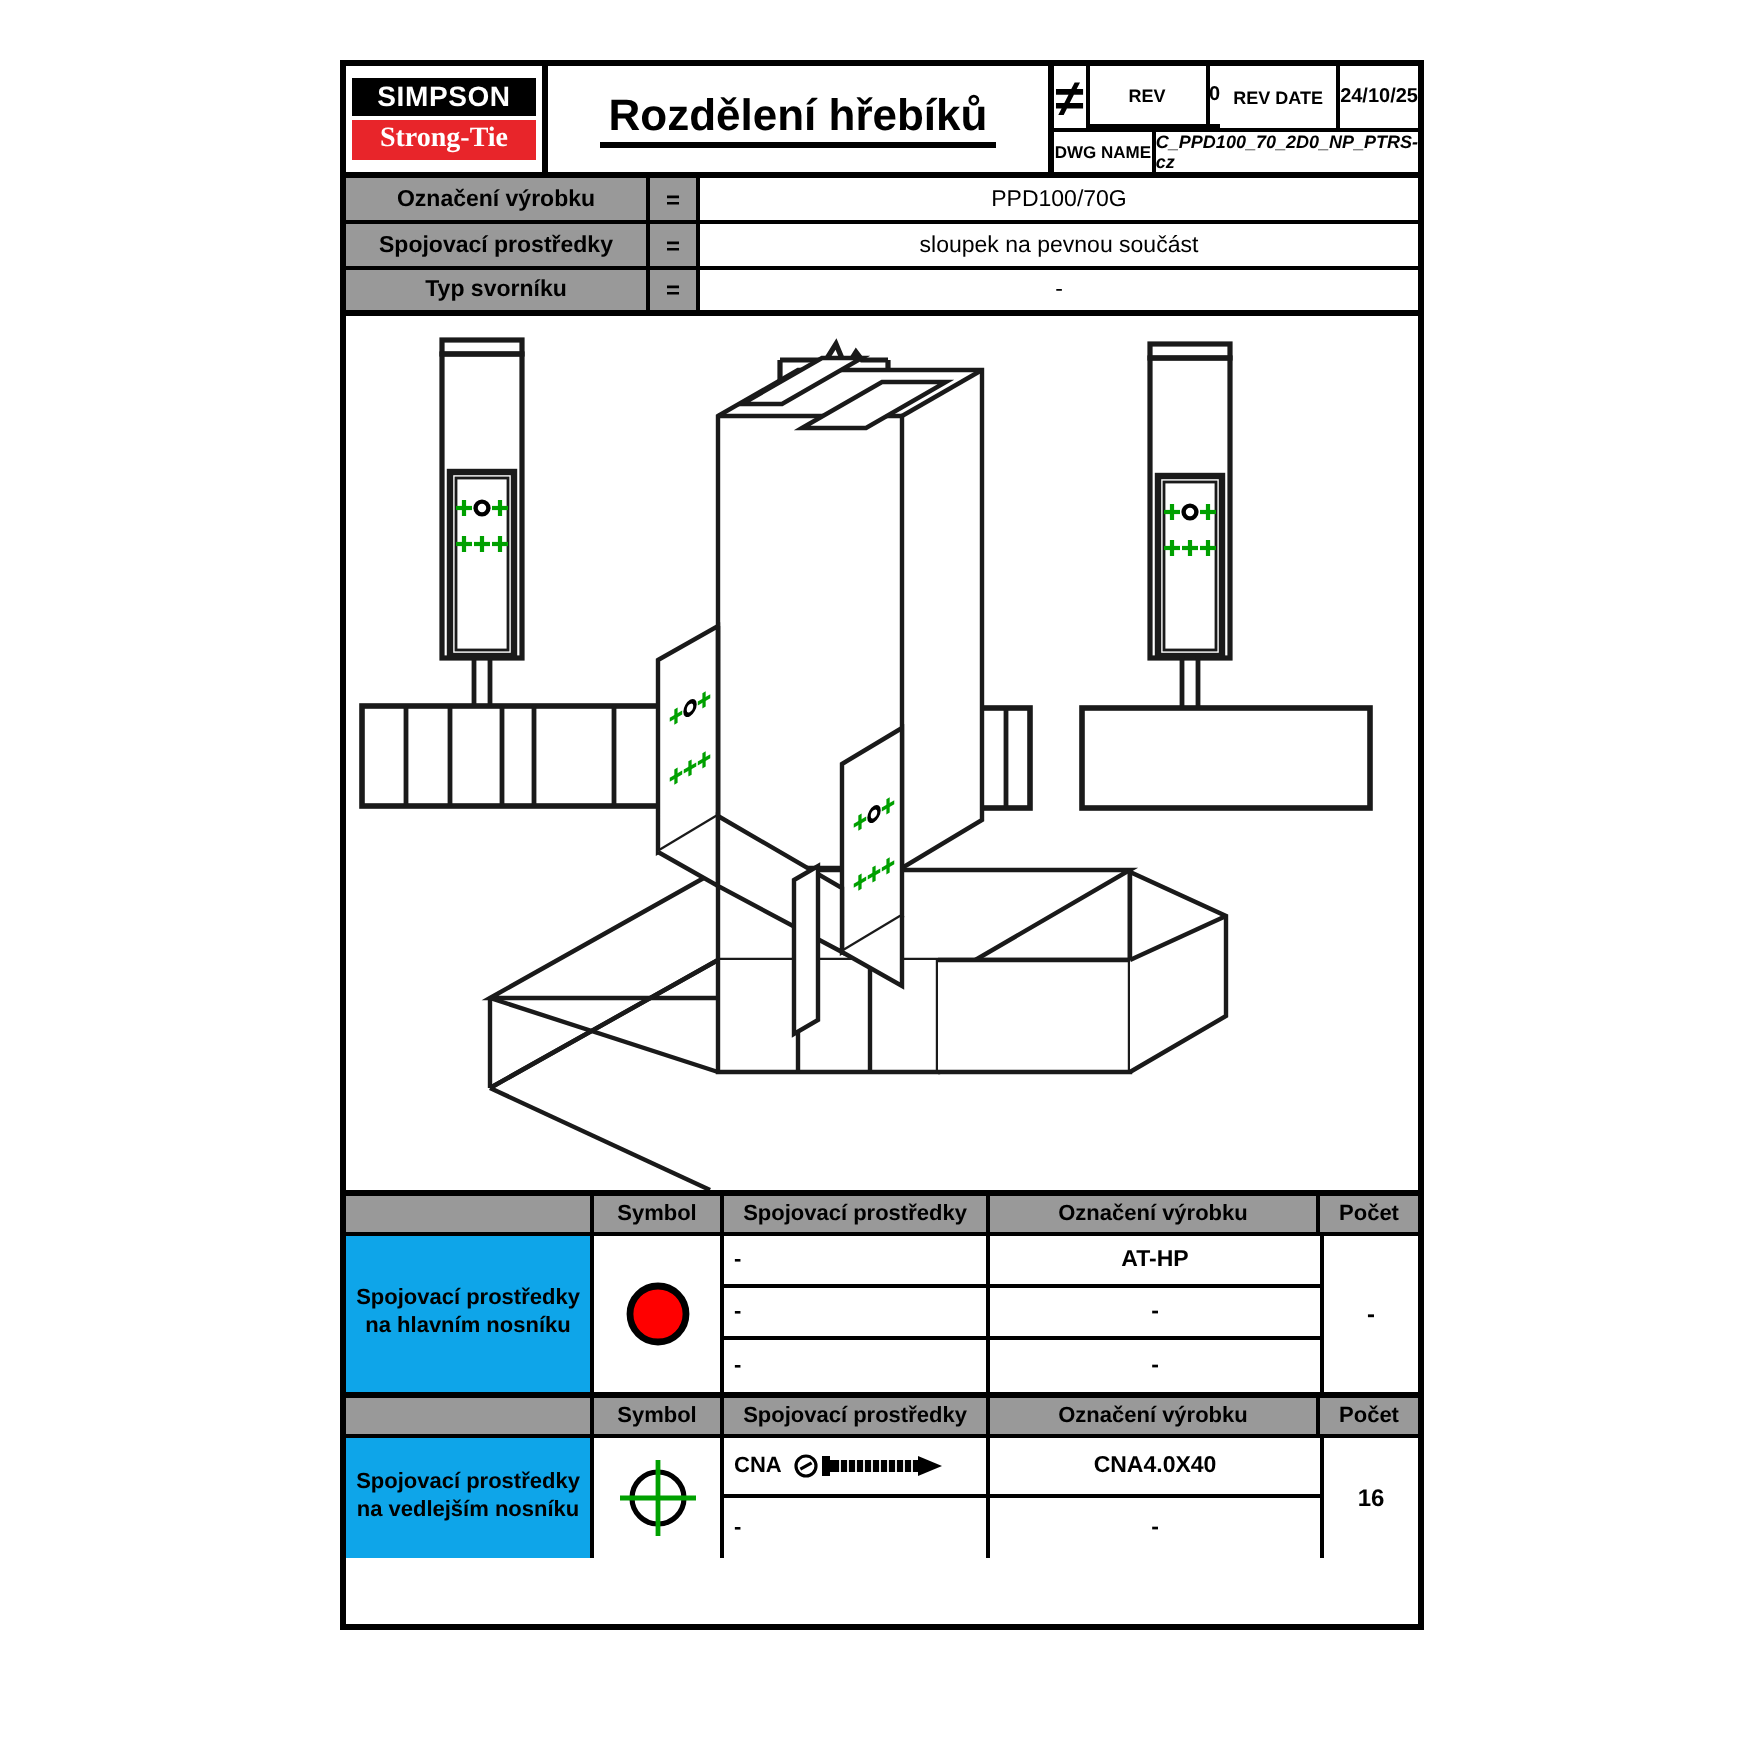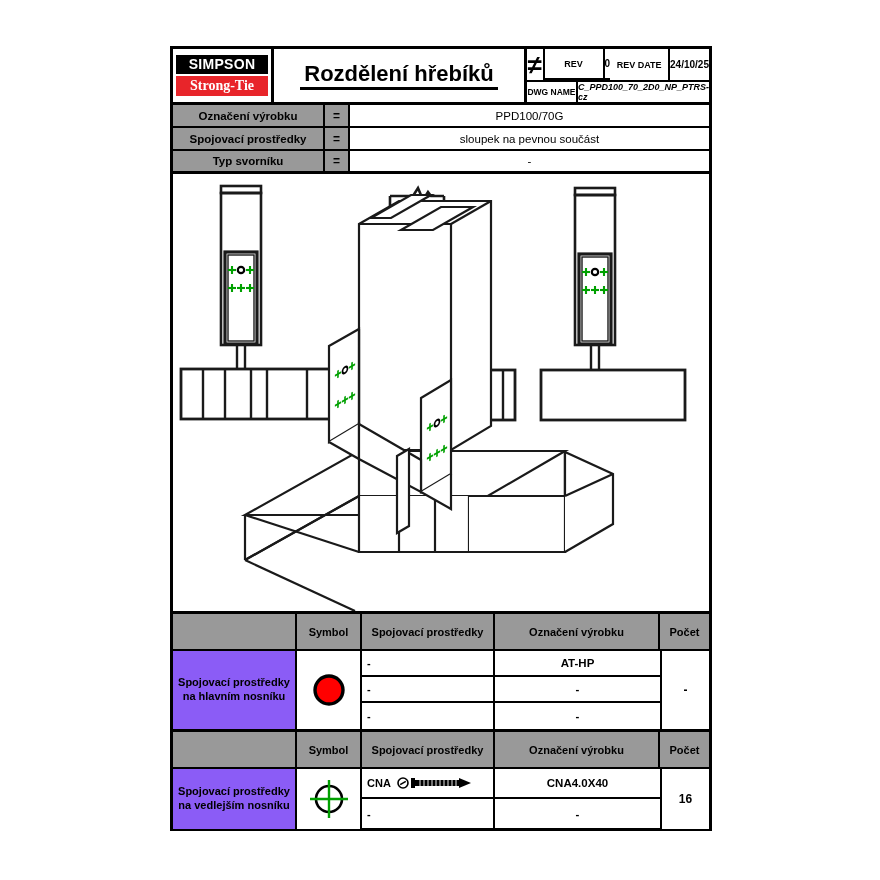--- a/index.html
+++ b/index.html
@@ -13,21 +13,21 @@
     width: 880px;
     height: 880px;
     background: #ffffff;
     overflow: hidden;
   }
 
   
   #frame {
     position: absolute;
     left: 170px;
-    top: 46px;
+    top: 30px;
     width: 542px;
     height: 785px;
     border: 3px solid #000;
     box-sizing: border-box;
     background: #fff;
   }
 
   
   .titleblock {
     display: flex;
@@ -203,21 +203,21 @@
     background: #fff;
   }
 
   
   .ftable {
     box-sizing: border-box;
   }
   .ftable.t1 { border-bottom: 3px solid #000; }
   .ft-head {
     display: flex;
-    height: 37px;
+    height: 20px;
     background: #999999;
     border-bottom: 2px solid #000;
     box-sizing: border-box;
   }
   .ft-body { display: flex; }
   .fh {
     box-sizing: border-box;
     font-size: 11px;
     font-weight: bold;
     display: flex;
@@ -225,21 +225,21 @@
     justify-content: center;
     border-right: 2px solid #000;
   }
   .c-desc   { width: 124px; }
   .c-sym    { width: 65px; }
   .c-fast   { width: 133px; }
   .c-prod   { width: 165px; }
   .c-count  { flex: 1; border-right: none !important; }
 
   .ft-desc {
-    background: #8b5cf6;
+    background: #0ea5e9;
     border-right: 2px solid #000;
     box-sizing: border-box;
     font-size: 11px;
     font-weight: bold;
     text-align: center;
     display: flex;
     align-items: center;
     justify-content: center;
     line-height: 1.25;
     padding: 2px;

